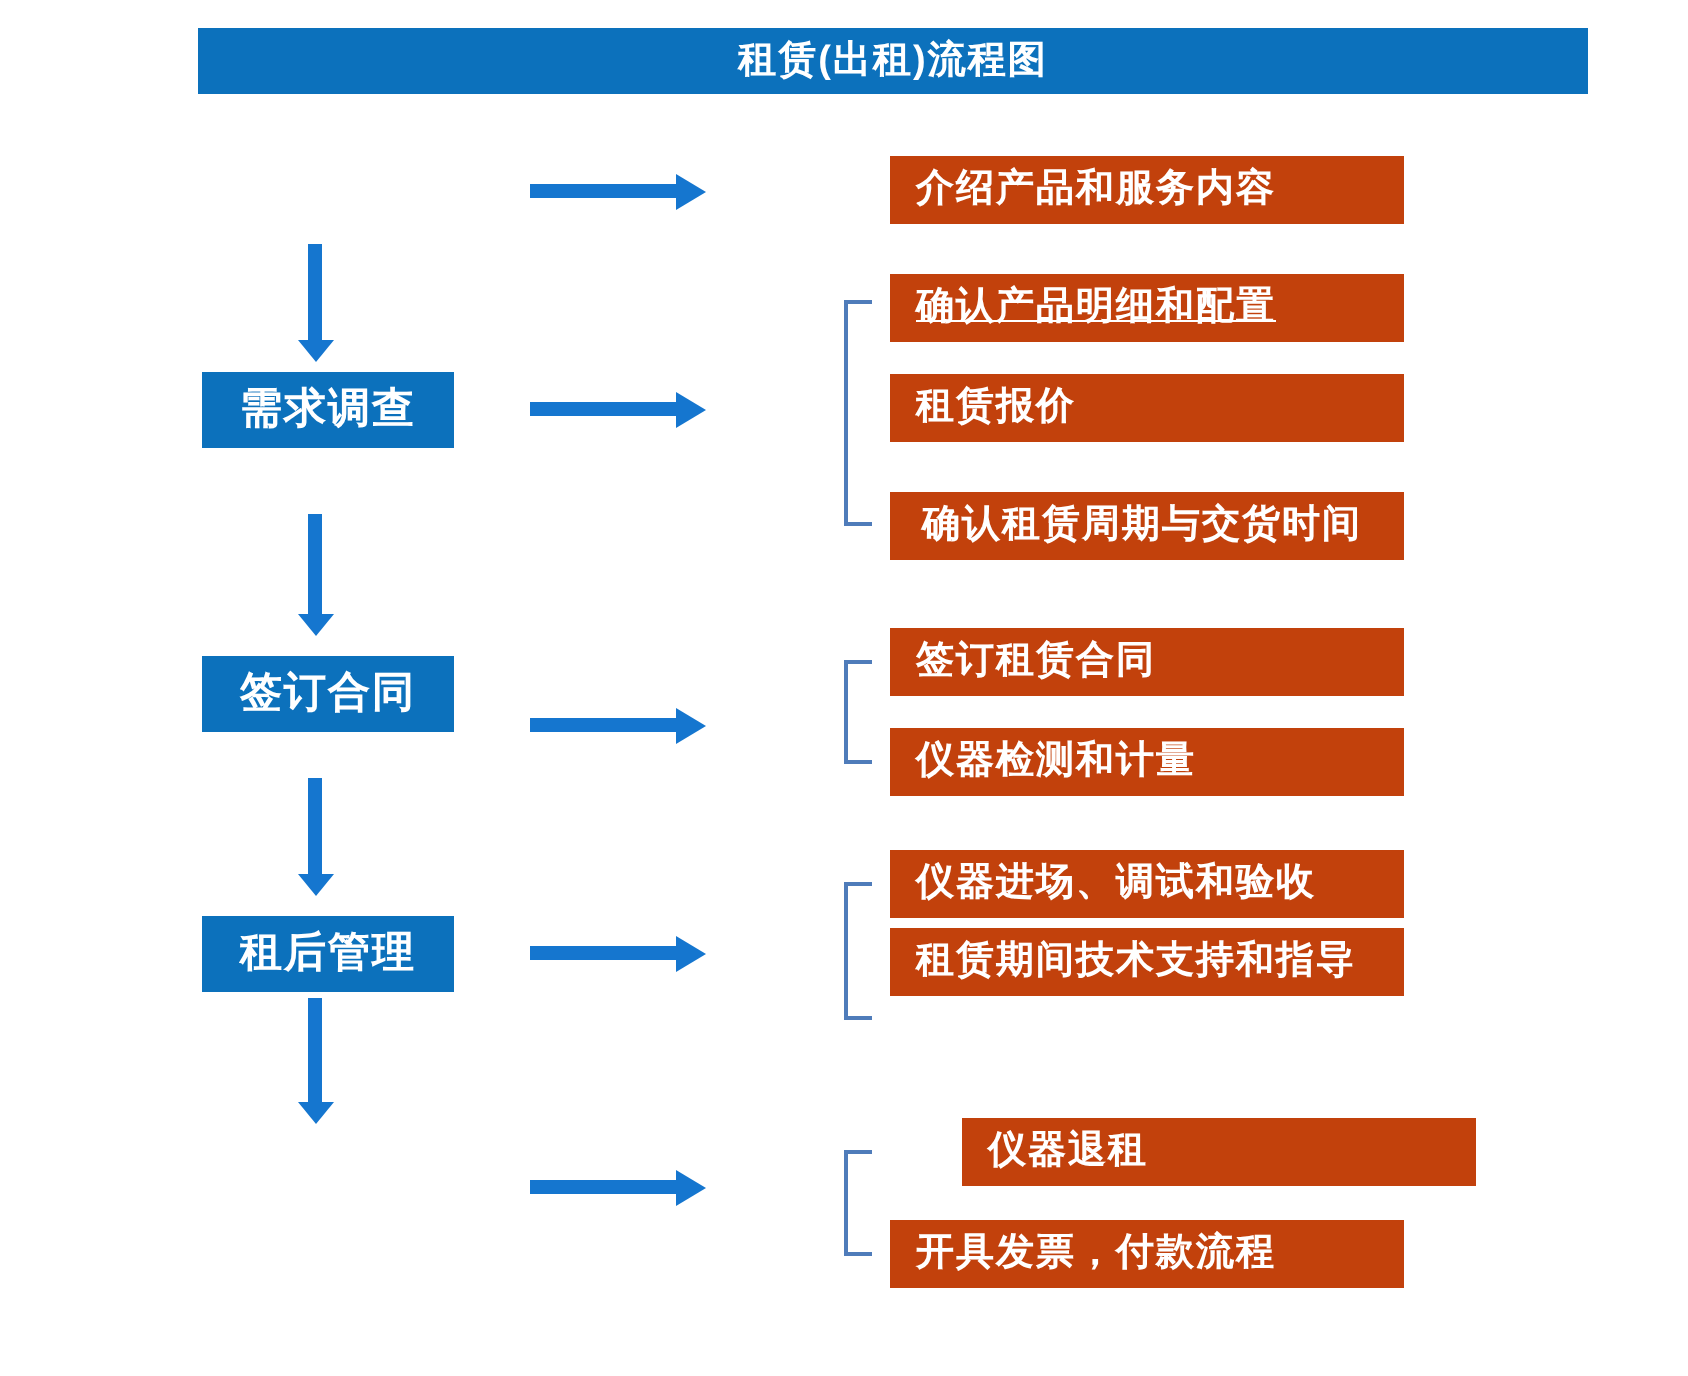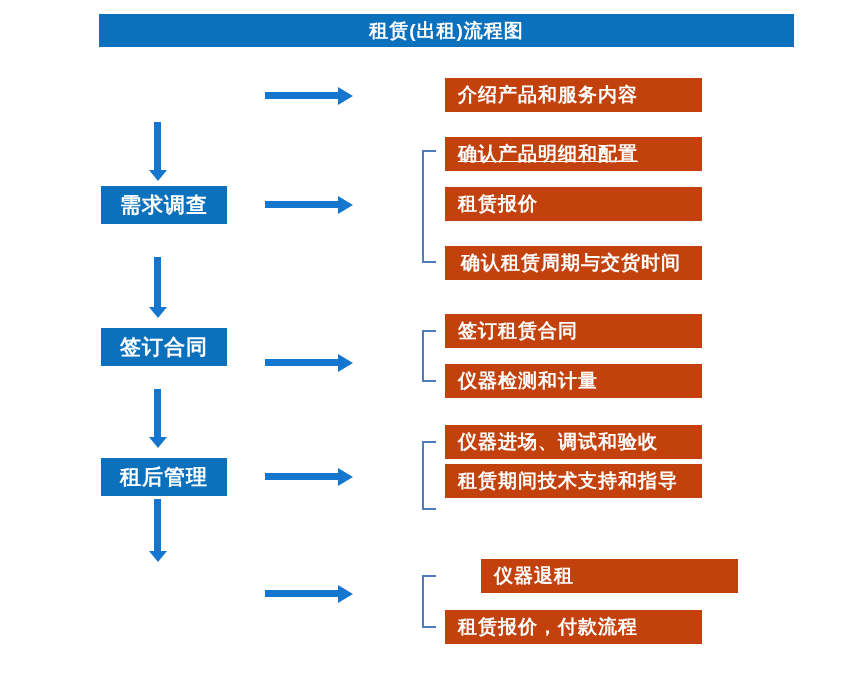--- a/index.html
+++ b/index.html
@@ -129,15 +129,15 @@
 
   <div class="rbox r1">介绍产品和服务内容</div>
   <div class="rbox r2">确认产品明细和配置</div>
   <div class="rbox r3">租赁报价</div>
   <div class="rbox r4">确认租赁周期与交货时间</div>
   <div class="rbox r5">签订租赁合同</div>
   <div class="rbox r6">仪器检测和计量</div>
   <div class="rbox r7">仪器进场、调试和验收</div>
   <div class="rbox r8">租赁期间技术支持和指导</div>
   <div class="rbox r9">仪器退租</div>
-  <div class="rbox r10">租赁报价，付款流程</div>
+  <div class="rbox r10">开具发票，付款流程</div>
 
 </div>
 
 </body></html>

